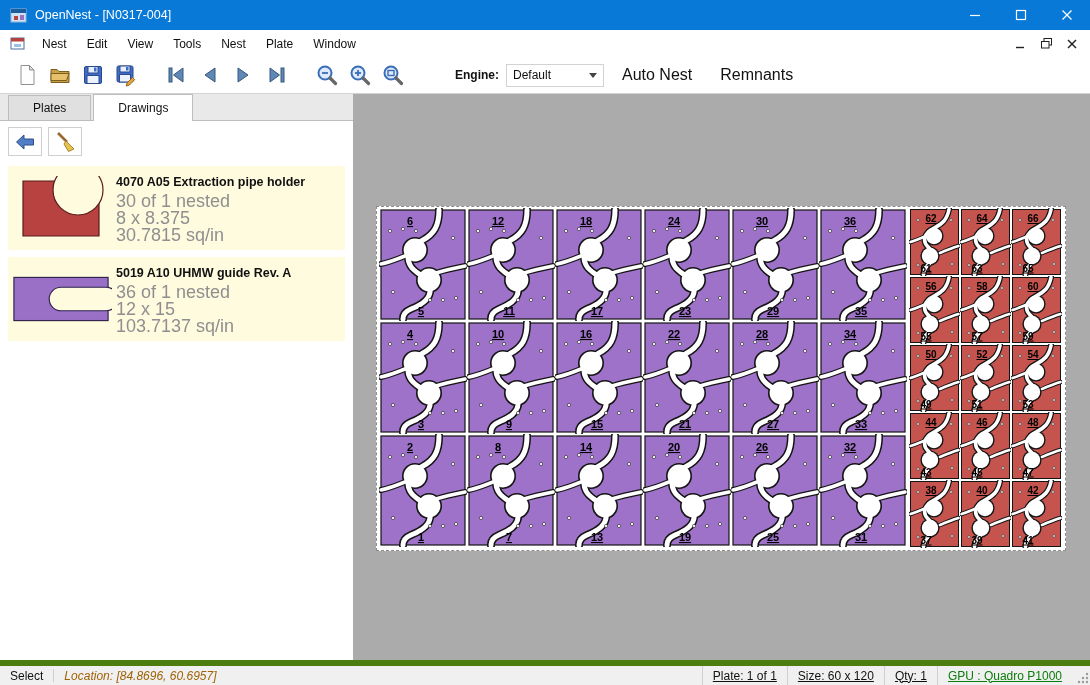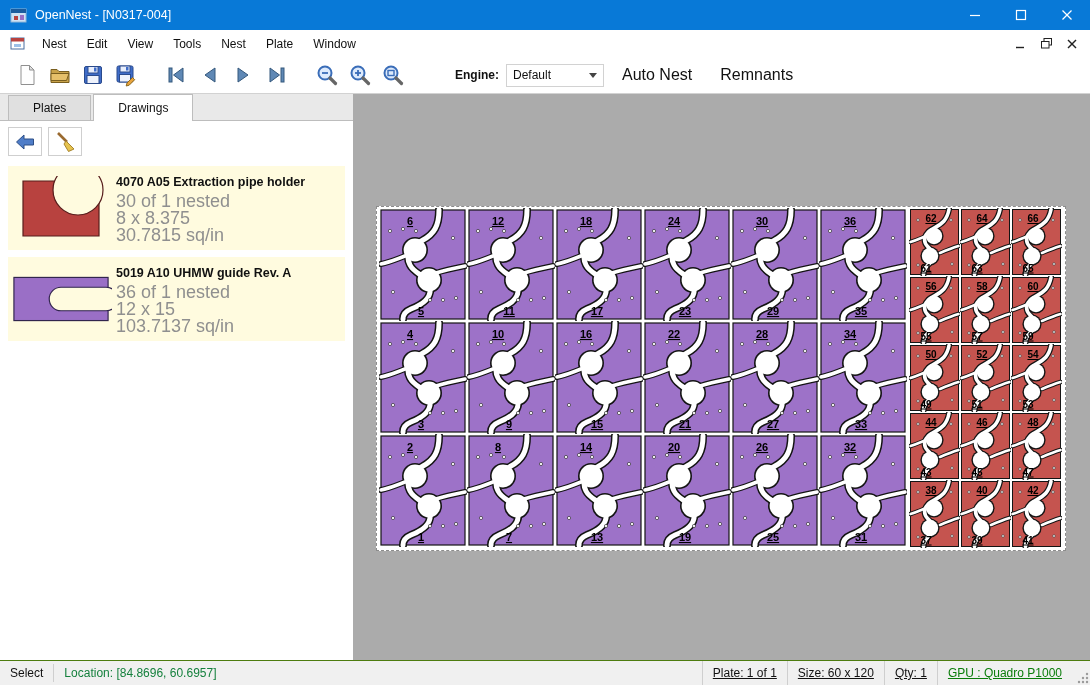--- a/index.html
+++ b/index.html
@@ -53,24 +53,24 @@
   .canvas { flex:1; position:relative; background:#ababab; }
   .plate { position:absolute; left:23px; top:112px; width:690px; height:345px; background:#fff; border:1px dashed #8d8d8d; }
   .purple-grid { position:absolute; left:2px; top:1px; display:grid; }
   .red-grid { position:absolute; left:532px; top:1px; display:grid; }
   svg.cell { display:block; }
   svg text { font-family:"Liberation Sans", sans-serif; }
   .pnum { font-size:11px; font-weight:bold; fill:#000; }
   .rnum { font-size:10px; font-weight:bold; fill:#000; }
 
   
-  .statusbar { flex:0 0 25px; height:25px; background:#f0f0f0; border-top:1px solid #4d7c0f; display:flex; align-items:stretch; }
+  .statusbar { flex:0 0 25px; height:25px; background:#f0f0f0; border-top:6px solid #4d7c0f; display:flex; align-items:stretch; }
   .sb-seg { display:flex; align-items:center; padding:0 10px; white-space:nowrap; }
   .sb-sep { width:1px; background:#cfcfcf; margin:3px 0; }
-  .sb-gray { color:#15803d; }
+  .sb-gray { color:#a16207;font-style:italic; }
   .sb-right { margin-left:auto; display:flex; align-items:stretch; }
   .sb-b { border-left:1px solid #cfcfcf;text-decoration:underline; }
   .sb-grip { width:18px; display:flex; align-items:flex-end; justify-content:flex-end; }
 </style>
 </head>
 <body>
 
 <div class="titlebar">
   <span class="app-icon">
     <svg width="17" height="17" viewBox="0 0 17 17">

